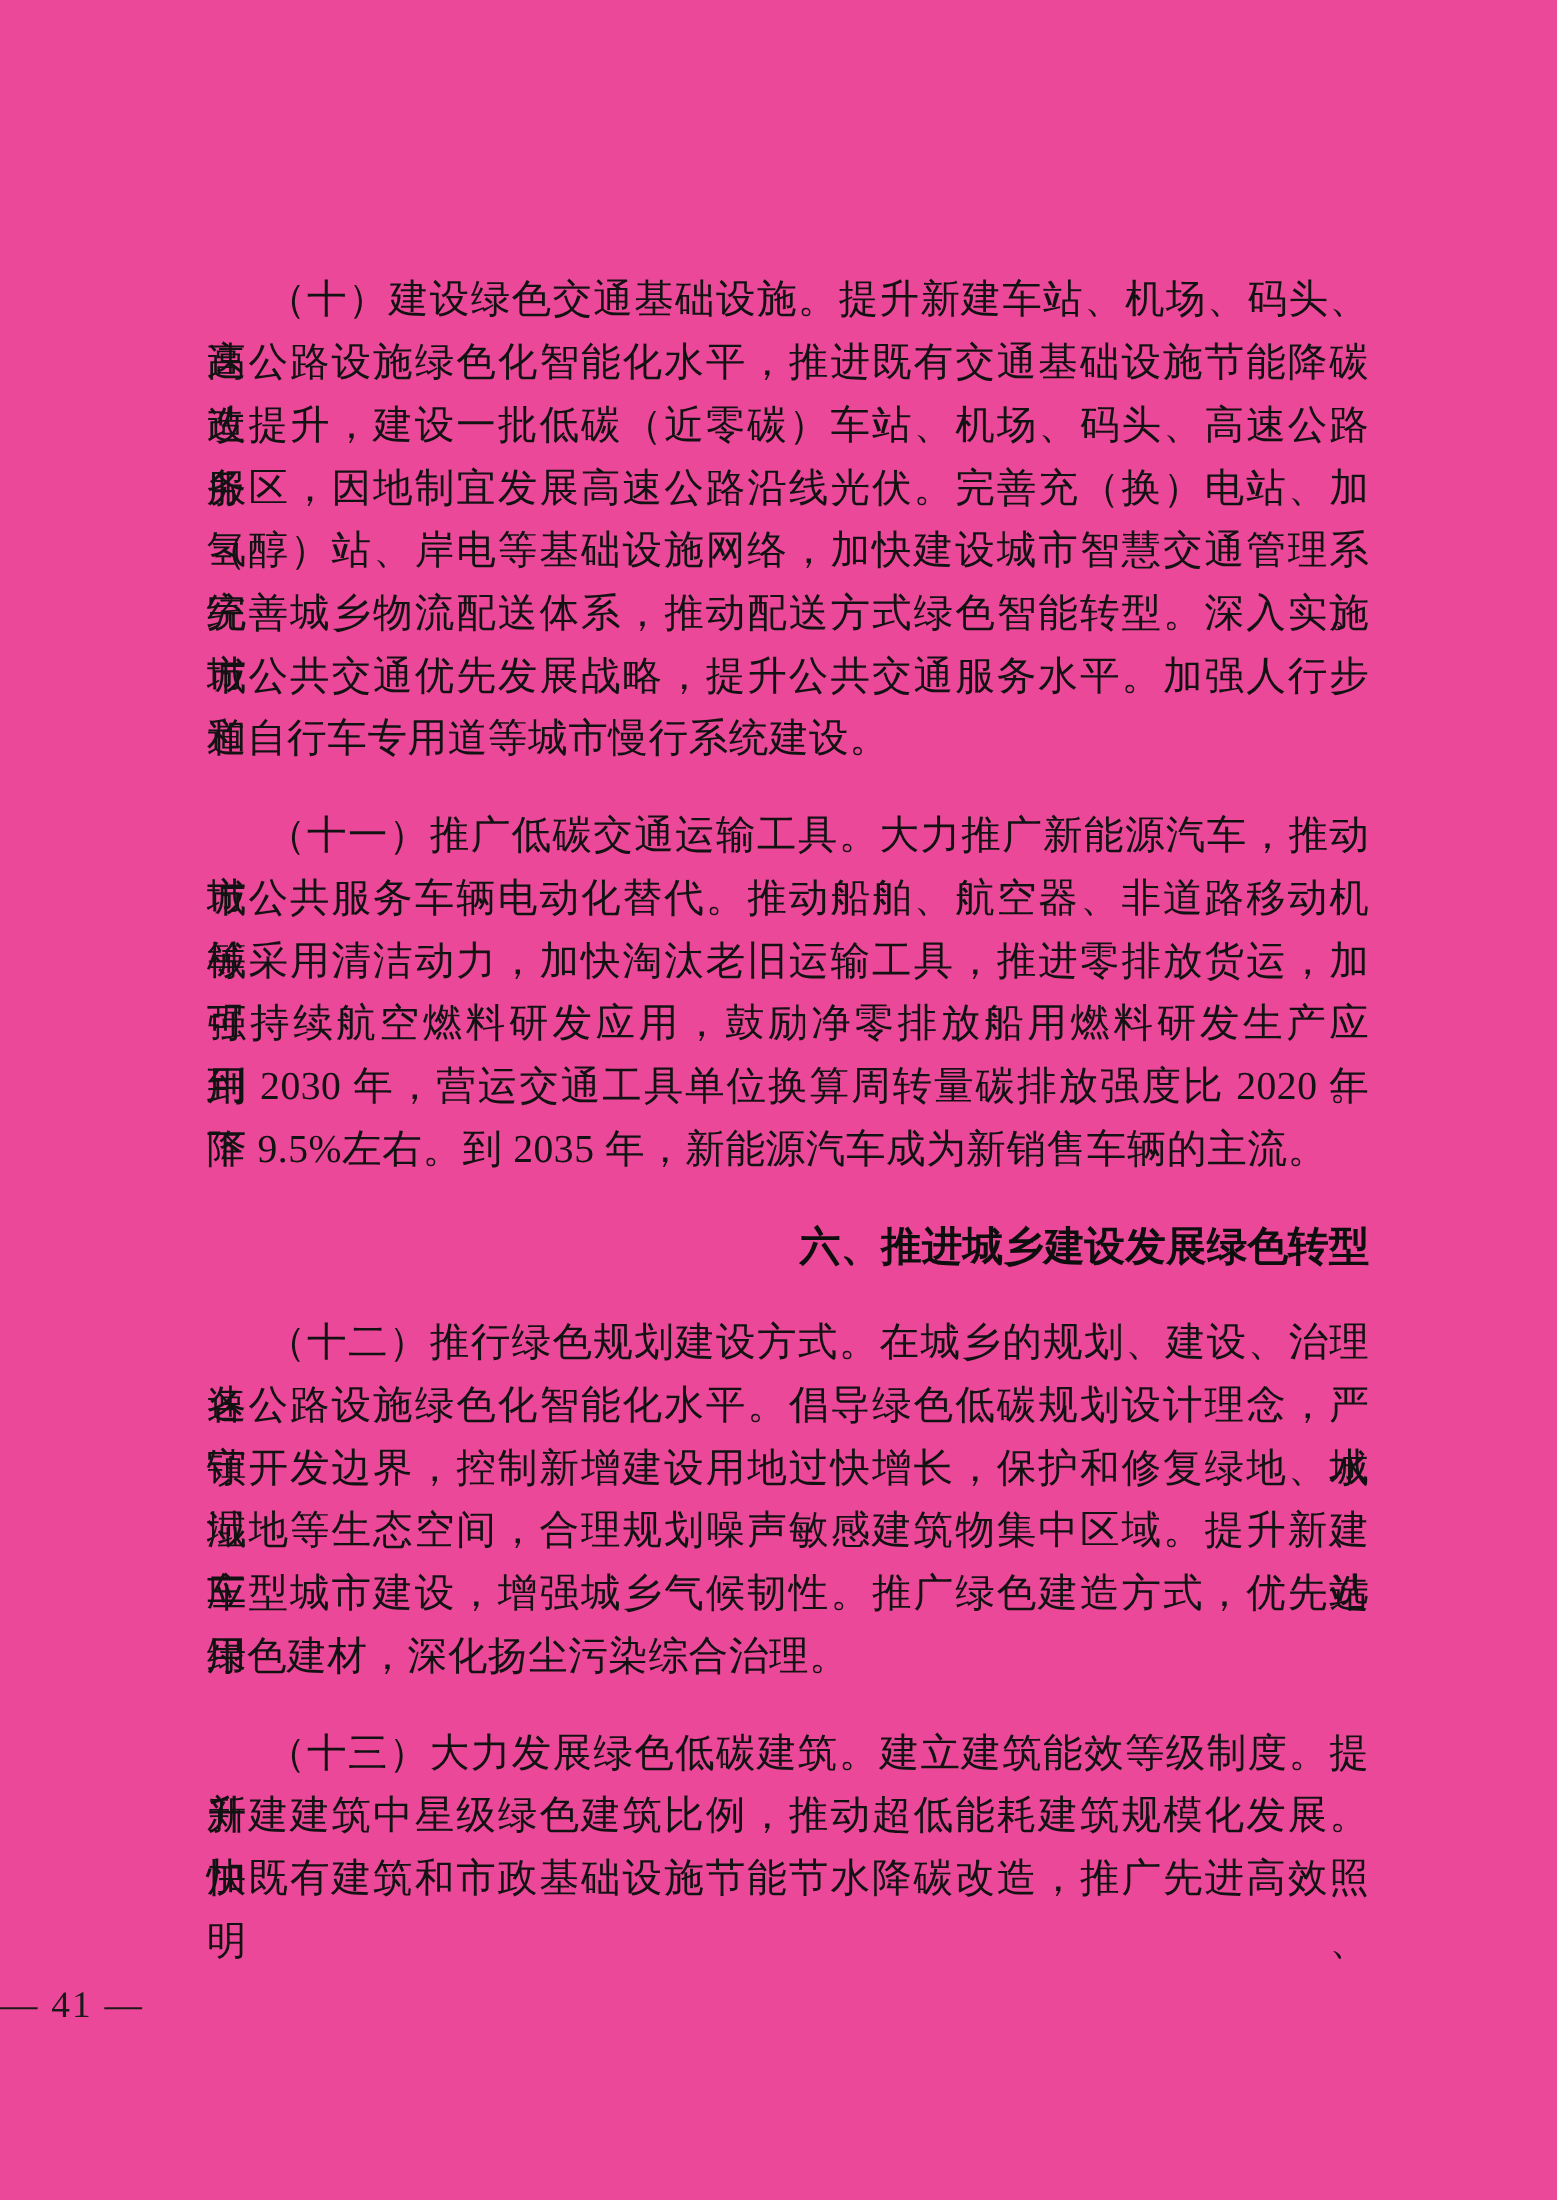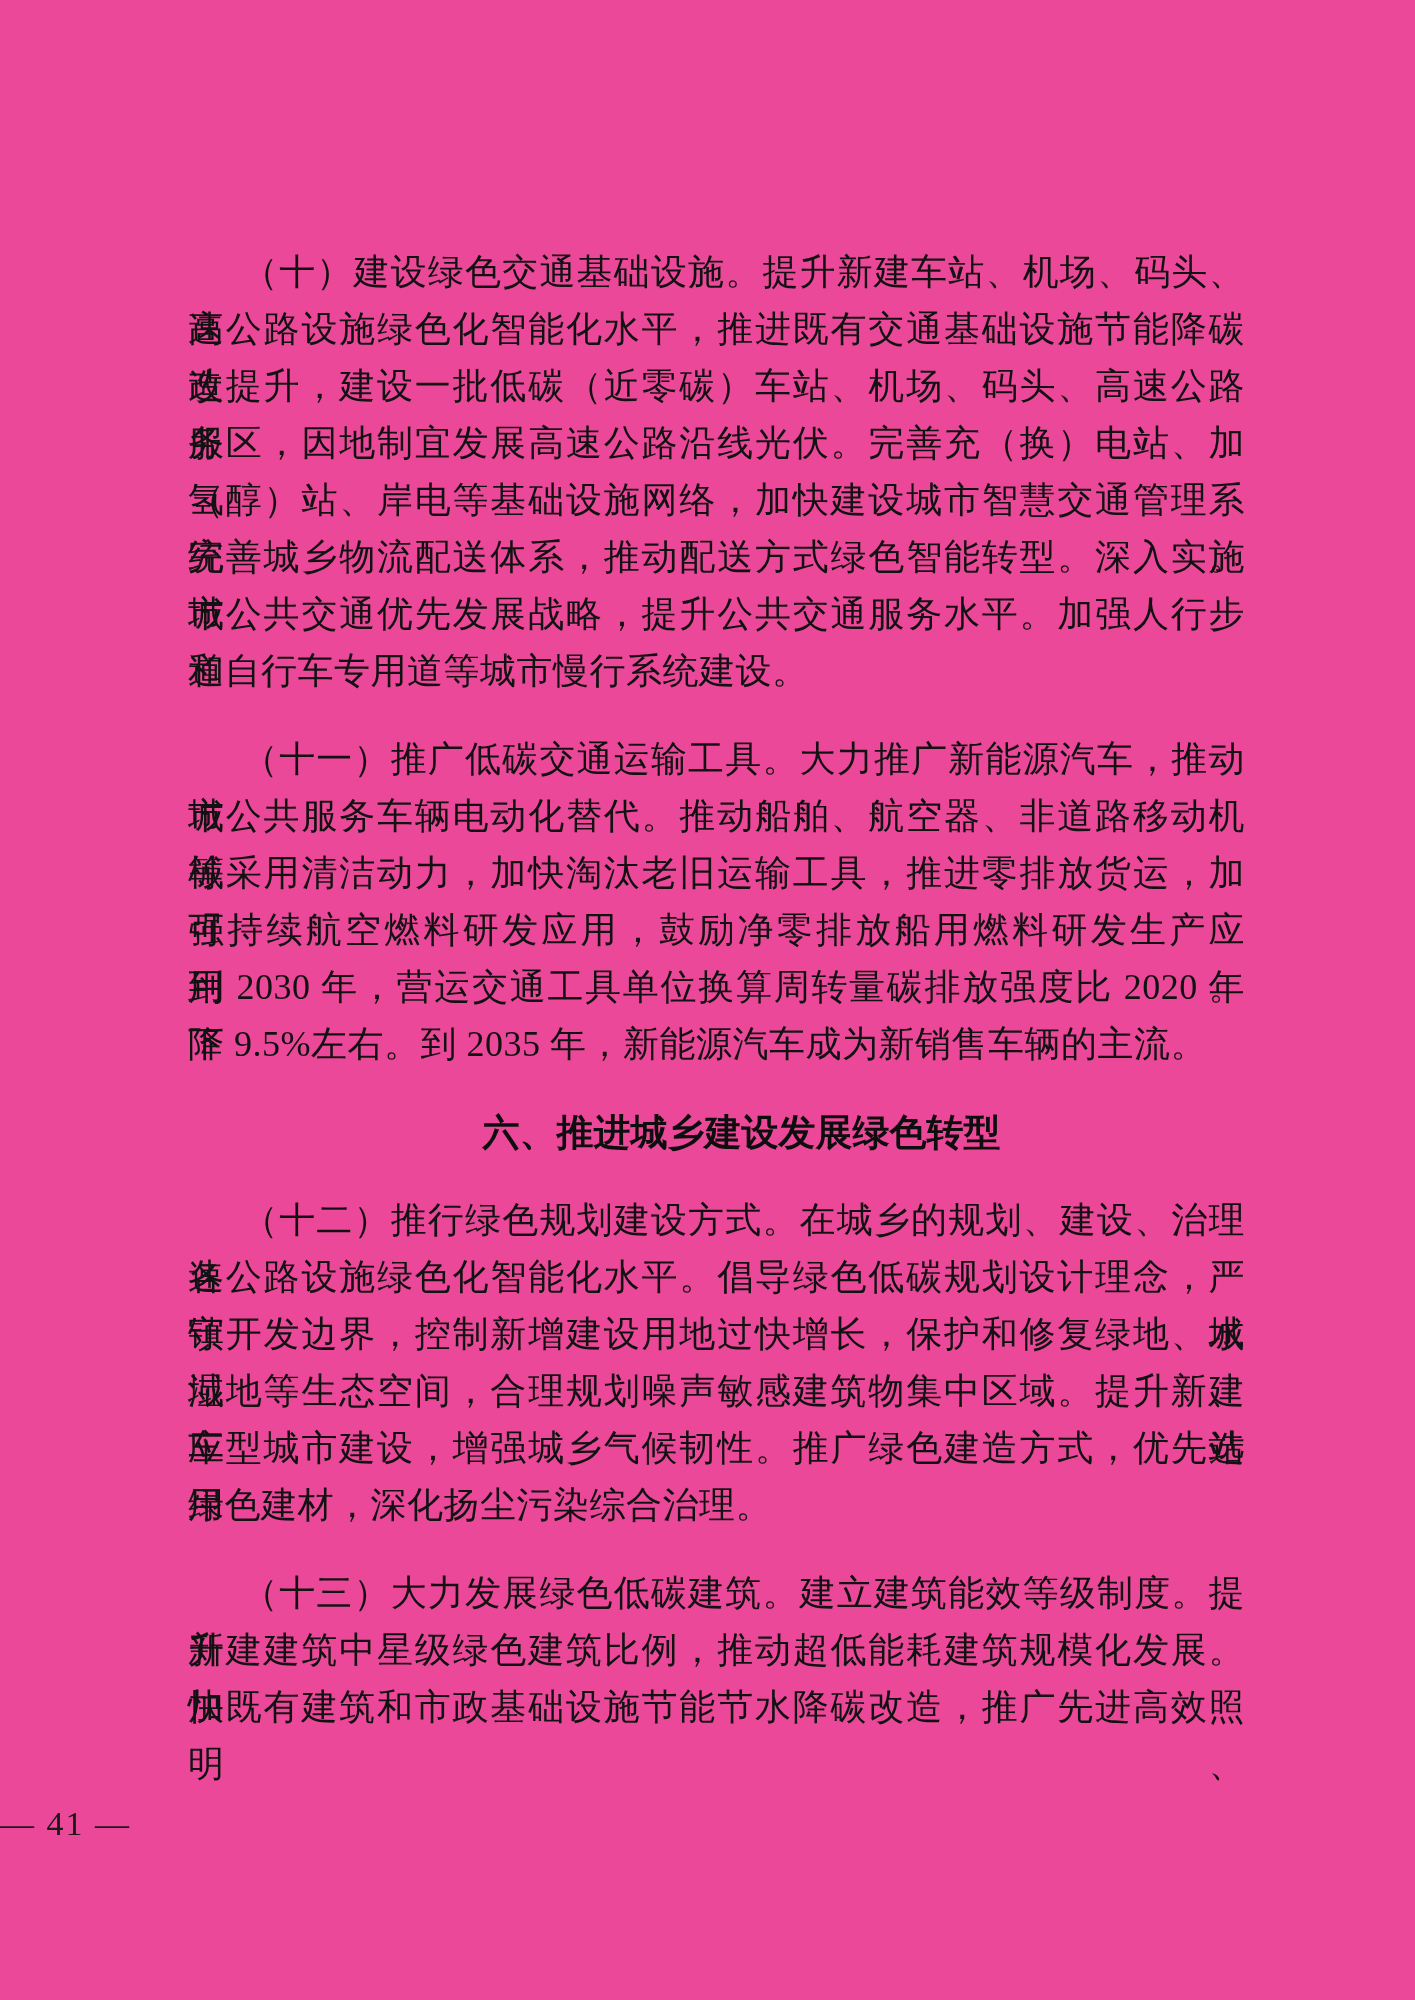--- a/index.html
+++ b/index.html
@@ -48,21 +48,21 @@
   .line.indent {
     text-indent: 54px;
   }
   .heading {
     font-family: "Liberation Sans", "DejaVu Sans", sans-serif;
     font-weight: 700;
     font-size: 37px;
     line-height: 57px;
     height: 57px;
     text-indent: 50px;
-    text-align: center;
+    text-align: right;
     color: #0e0e0e;
     margin: 0 0 31px 0;
   }
   .footer {
     position: absolute;
     top: 1804px;
     left: 0;
     width: 100%;
     text-align: left;
     font-size: 34px;

